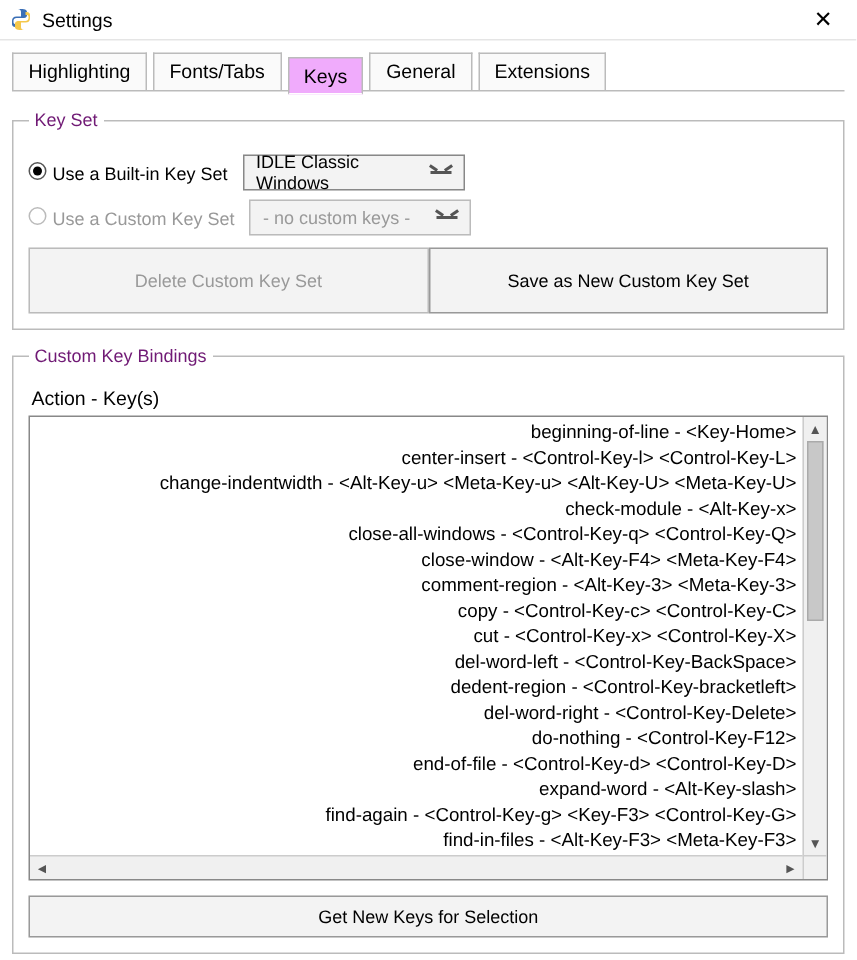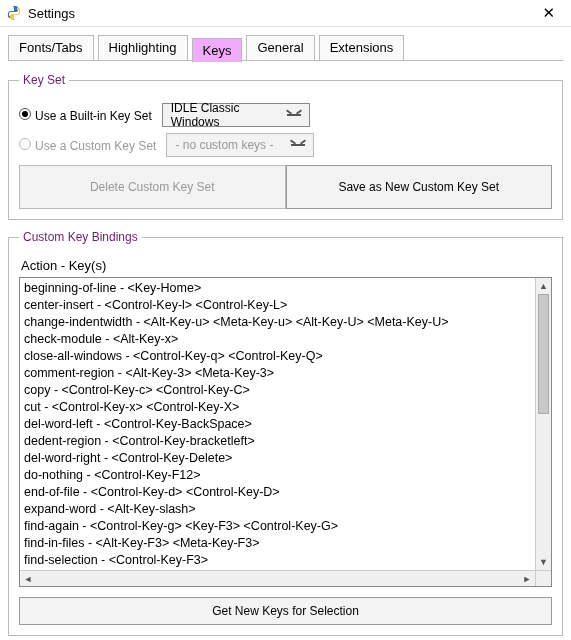--- a/index.html
+++ b/index.html
@@ -122,20 +122,21 @@
     background: #fff;
   }
   .listbox {
     position: absolute;
     top:0; left:0; right:16px; bottom:16px;
     overflow: hidden;
     padding: 2px 4px;
     line-height: 17px;
     font-size: 12.5px;
     white-space: nowrap;
+    text-align: right;
   }
   .listbox div { }
   .vscroll {
     position:absolute; top:0; right:0; bottom:16px; width:16px;
     background:#f0f0f0; border-left:1px solid #ccc;
   }
   .vscroll .up, .vscroll .down {
     height:16px; display:flex; align-items:center; justify-content:center;
     font-size:9px; color:#555;
   }
@@ -178,22 +179,22 @@
       <circle cx="6" cy="3" r="0.8" fill="#fff"></circle>
       <path d="M10 15c-2 0-2-2-2-2v-3h3c2 0 3-1 3-3V5s0-2-2-2h-1v2h1s1 0 1 1v1s0 2-2 2H6s-2 0-2 2v2s0 2 3 2h3z" fill="#f5c84c"></path>
       <circle cx="10" cy="13" r="0.8" fill="#fff"></circle>
     </svg>
   </span>
   <span class="title">Settings</span>
   <span class="close">✕</span>
 </div>
 
 <div class="tabs">
+  <div class="tab">Highlighting</div>
   <div class="tab">Fonts/Tabs</div>
-  <div class="tab">Highlighting</div>
   <div class="tab active">Keys</div>
   <div class="tab">General</div>
   <div class="tab">Extensions</div>
 </div>
 
 <div class="content">
 
   <fieldset>
     <legend>Key Set</legend>
 
@@ -223,20 +224,21 @@
     <legend>Custom Key Bindings</legend>
     <div class="bindings-label">Action - Key(s)</div>
 
     <div class="listbox-wrap">
       <div class="listbox" id="bindings-list">
           <div>beginning-of-line - &lt;Key-Home&gt;</div>
           <div>center-insert - &lt;Control-Key-l&gt; &lt;Control-Key-L&gt;</div>
           <div>change-indentwidth - &lt;Alt-Key-u&gt; &lt;Meta-Key-u&gt; &lt;Alt-Key-U&gt; &lt;Meta-Key-U&gt;</div>
           <div>check-module - &lt;Alt-Key-x&gt;</div>
           <div>close-all-windows - &lt;Control-Key-q&gt; &lt;Control-Key-Q&gt;</div>
+          <div>close-window - &lt;Alt-Key-F4&gt; &lt;Meta-Key-F4&gt;</div>
           <div>comment-region - &lt;Alt-Key-3&gt; &lt;Meta-Key-3&gt;</div>
           <div>copy - &lt;Control-Key-c&gt; &lt;Control-Key-C&gt;</div>
           <div>cut - &lt;Control-Key-x&gt; &lt;Control-Key-X&gt;</div>
           <div>del-word-left - &lt;Control-Key-BackSpace&gt;</div>
           <div>dedent-region - &lt;Control-Key-bracketleft&gt;</div>
           <div>del-word-right - &lt;Control-Key-Delete&gt;</div>
           <div>do-nothing - &lt;Control-Key-F12&gt;</div>
           <div>end-of-file - &lt;Control-Key-d&gt; &lt;Control-Key-D&gt;</div>
           <div>expand-word - &lt;Alt-Key-slash&gt;</div>
           <div>find-again - &lt;Control-Key-g&gt; &lt;Key-F3&gt; &lt;Control-Key-G&gt;</div>

